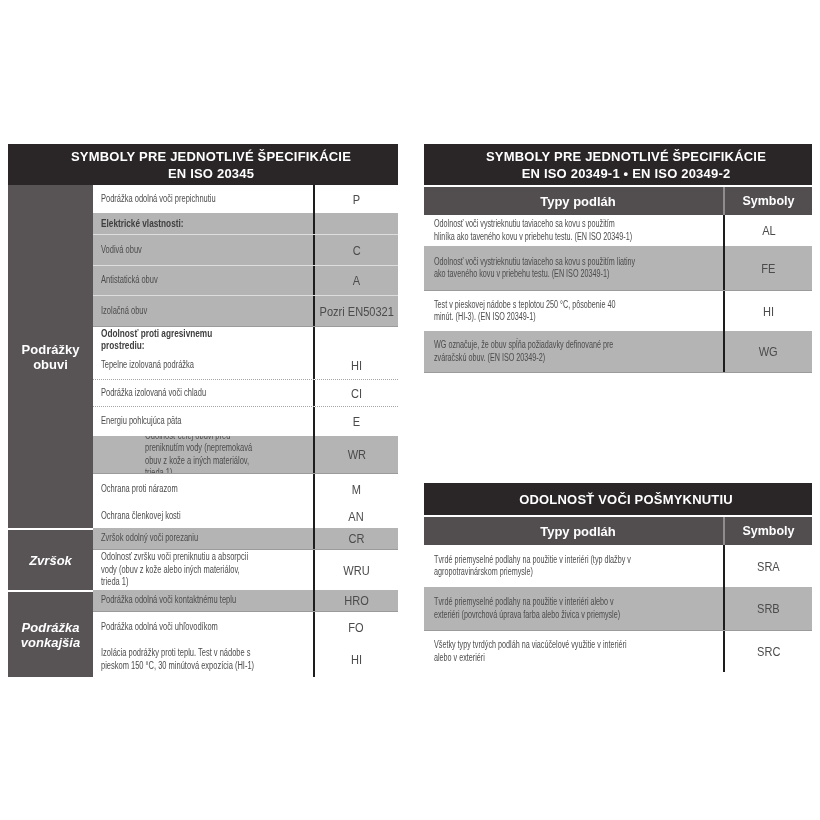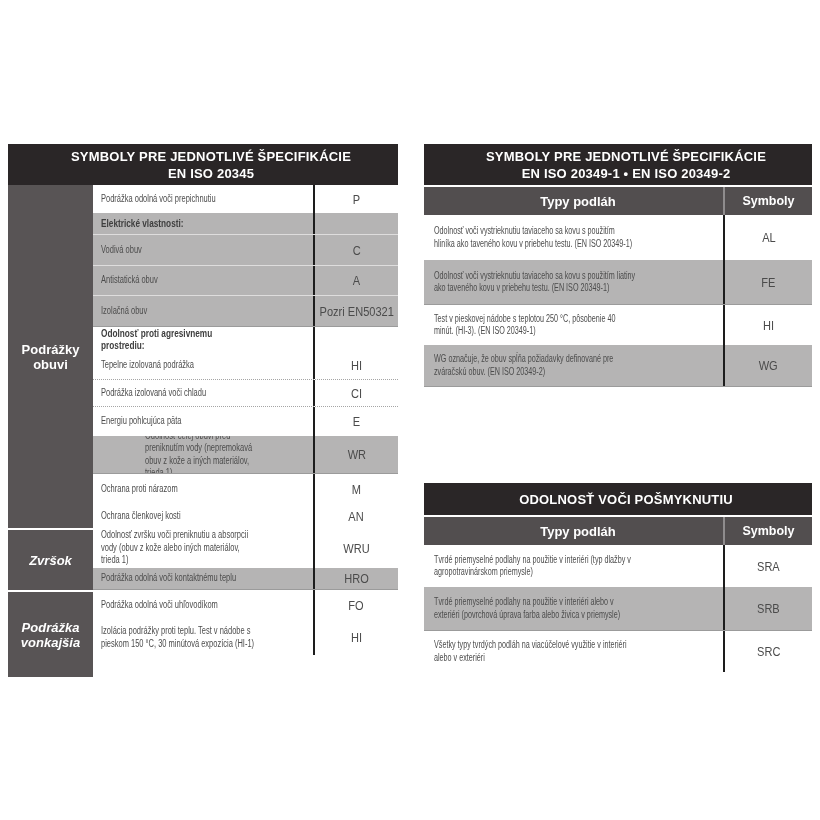--- a/index.html
+++ b/index.html
@@ -170,20 +170,28 @@
             </div>
           </div>
           <div class="row white" style="height: 24px;">
             <div class="desc">
               <div class="desc-inner">Ochrana členkovej kosti</div>
             </div>
             <div class="sym">
               <div class="sym-inner">AN</div>
             </div>
           </div>
+          <div class="row gray sep-edge" style="height: 22px;">
+            <div class="desc">
+              <div class="desc-inner">Zvršok odolný voči porezaniu</div>
+            </div>
+            <div class="sym">
+              <div class="sym-inner">CR</div>
+            </div>
+          </div>
           <div class="row white" style="height: 40px;">
             <div class="desc">
               <div class="desc-inner">Odolnosť zvršku voči preniknutiu a absorpcii vody (obuv z kože alebo iných materiálov, trieda 1)</div>
             </div>
             <div class="sym">
               <div class="sym-inner">WRU</div>
             </div>
           </div>
           <div class="row gray sep-edge" style="height: 22px;">
             <div class="desc">
@@ -216,21 +224,21 @@
   <div class="tbl rt" id="right-table-1">
     <div class="thead">
       <div>SYMBOLY PRE JEDNOTLIVÉ ŠPECIFIKÁCIE</div>
       <div>EN ISO 20349-1 • EN ISO 20349-2</div>
     </div>
     <div class="subhead">
       <div class="sh-desc">Typy podláh</div>
       <div class="sh-sym">Symboly</div>
     </div>
     <div class="rows" id="rt1-rows">
-        <div class="row white" style="height: 45px;">
+        <div class="row white" style="height: 31px;">
           <div class="desc">
             <div class="desc-inner">Odolnosť voči vystrieknutiu taviaceho sa kovu s použitím hliníka ako taveného kovu v priebehu testu. (EN ISO 20349-1)</div>
           </div>
           <div class="sym">
             <div class="sym-inner">AL</div>
           </div>
         </div>
         <div class="row gray sep-edge" style="height: 45px;">
           <div class="desc">
             <div class="desc-inner">Odolnosť voči vystrieknutiu taviaceho sa kovu s použitím liatiny ako taveného kovu v priebehu testu. (EN ISO 20349-1)</div>

